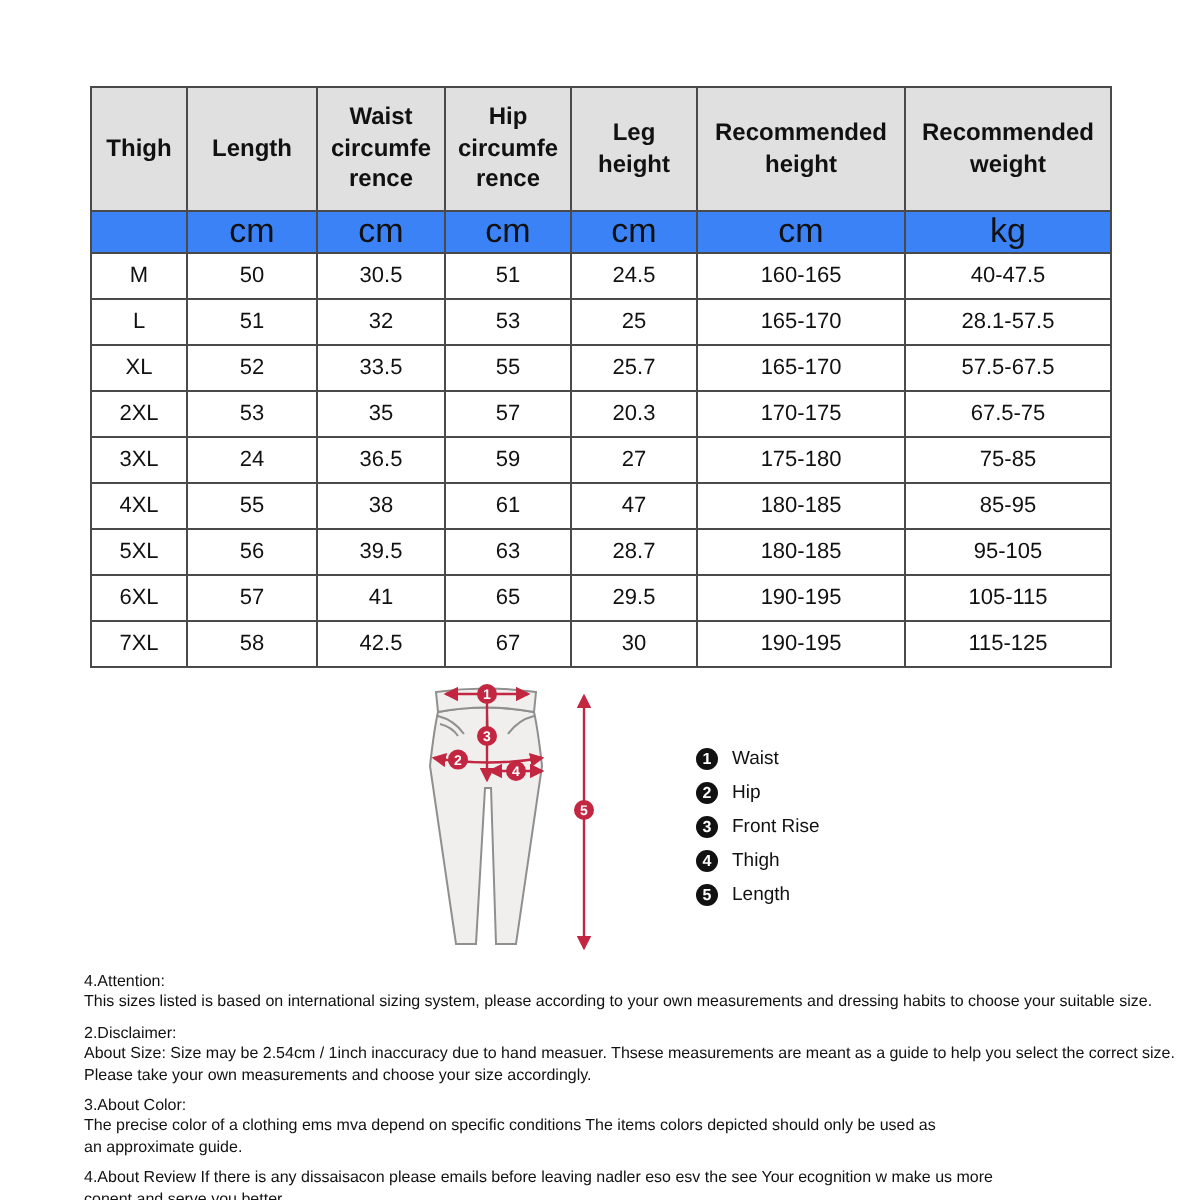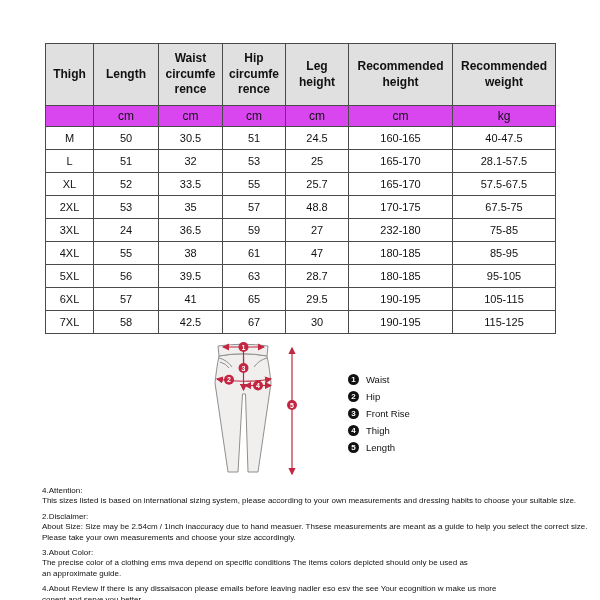--- a/index.html
+++ b/index.html
@@ -7,21 +7,21 @@
     font-family:"Liberation Sans",sans-serif;color:#111;overflow:hidden;}
   .title{position:absolute;top:7px;left:0;width:546px;text-align:center;
     font-size:20px;font-weight:bold;color:#0d0d0d;letter-spacing:.5px;margin-top:41px;}
 
   table.size-table{position:absolute;top:43px;left:45px;width:510px;
     border-collapse:collapse;table-layout:fixed;}
   .size-table th,.size-table td{border:1px solid #4a4a4a;text-align:center;
     vertical-align:middle;padding:0;color:#111;}
   .size-table thead th{height:61px;background:#e0e0e0;font-size:12px;
     font-weight:bold;white-space:pre-line;line-height:1.3;}
-  .size-table tr.units-row td{height:20px;background:#d946ef;font-size:12px;}
+  .size-table tr.units-row td{height:20px;background:#3b82f6;font-size:17px;}
   .size-table tbody td{height:22px;background:#fff;font-size:11px;}
   .size-table col.c1{width:48px}.size-table col.c2{width:65px}
   .size-table col.c3{width:64px}.size-table col.c4{width:63px}
   .size-table col.c5{width:63px}.size-table col.c6{width:104px}
   .size-table col.c7{width:103px}
 
   .pants-svg{position:absolute;left:182px;top:338px;}
 
   .legend{position:absolute;left:348px;top:371px;}
   .legend-item{display:flex;align-items:center;height:17px;}
@@ -111,32 +111,32 @@
           <td>25.7</td>
           <td>165-170</td>
           <td>57.5-67.5</td>
         </tr>
 
         <tr>
           <td>2XL</td>
           <td>53</td>
           <td>35</td>
           <td>57</td>
-          <td>48.8</td>
+          <td>20.3</td>
           <td>170-175</td>
           <td>67.5-75</td>
         </tr>
 
         <tr>
           <td>3XL</td>
           <td>24</td>
           <td>36.5</td>
           <td>59</td>
           <td>27</td>
-          <td>232-180</td>
+          <td>175-180</td>
           <td>75-85</td>
         </tr>
 
         <tr>
           <td>4XL</td>
           <td>55</td>
           <td>38</td>
           <td>61</td>
           <td>47</td>
           <td>180-185</td>

